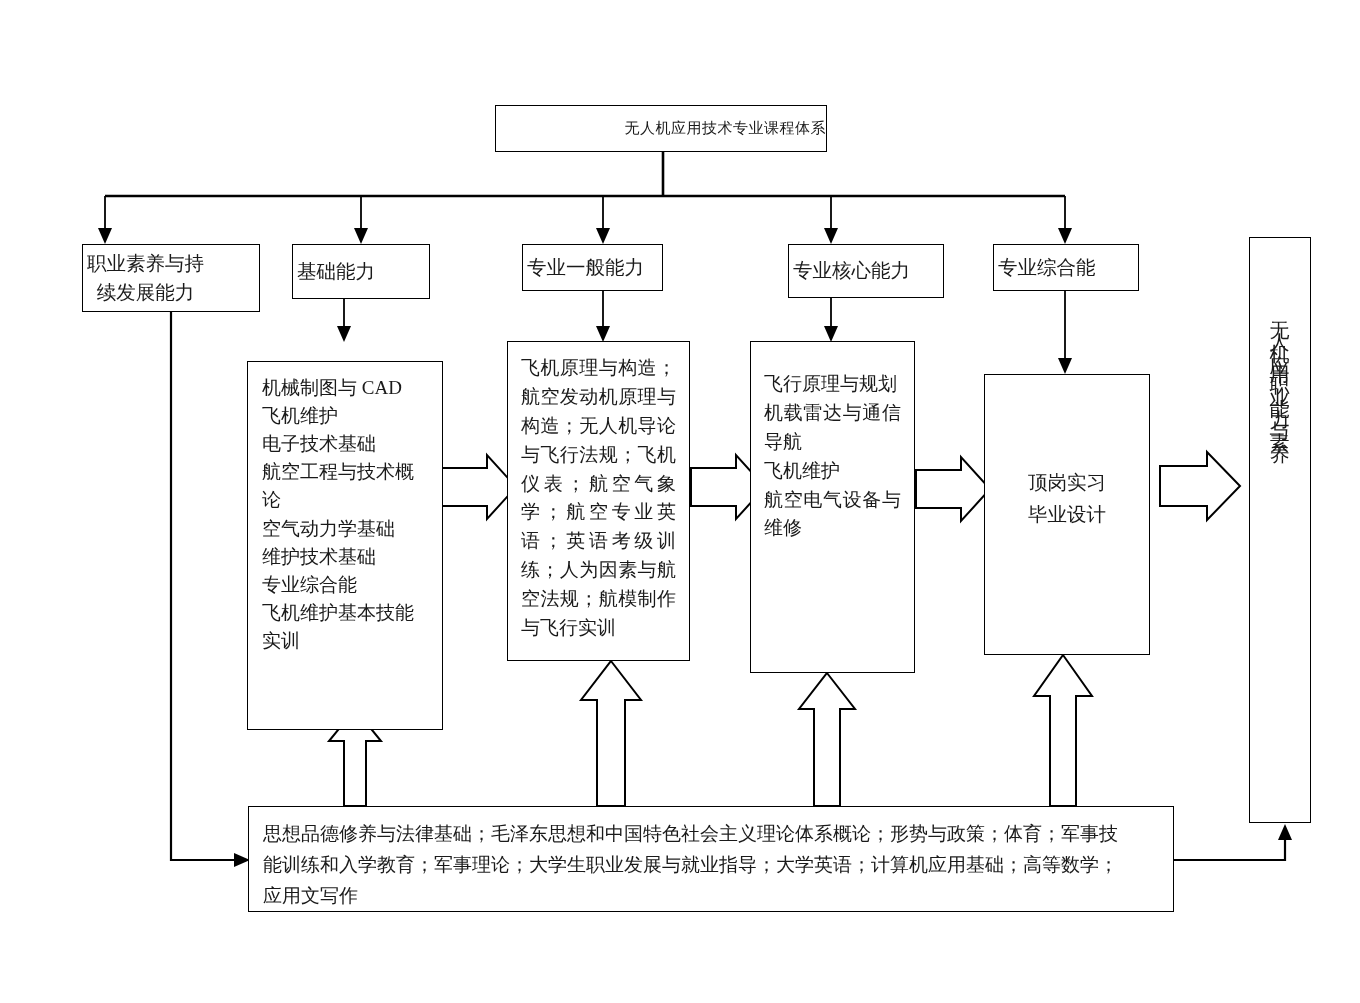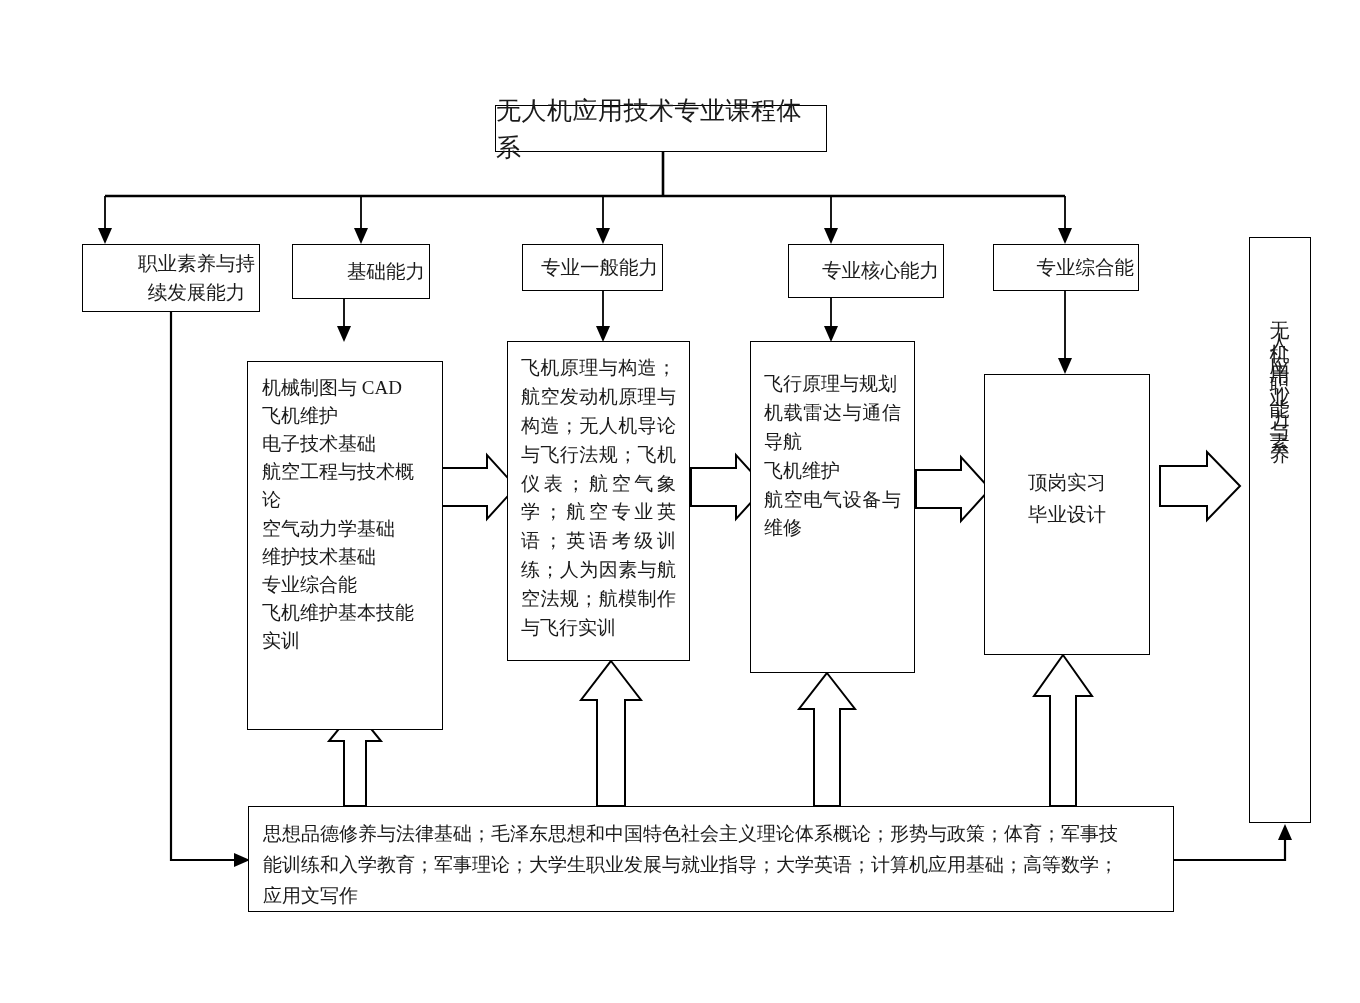--- a/index.html
+++ b/index.html
@@ -24,32 +24,33 @@
     position:absolute;
     box-sizing:border-box;
     border:1.6px solid #000;
     background:#fff;
     font-size:19px;
     line-height:1.48;
   }
   .cat-box{
     display:flex;
     align-items:center;
-    justify-content:flex-end;
+    justify-content:flex-start;
     text-align:center;
     font-size:19.5px;
     line-height:1.5;
     padding:4px 4px;
   }
   .title-box{
     display:flex;
     align-items:center;
-    justify-content:flex-start;
-    font-size:25px;
+    justify-content:flex-end;
+    font-size:15px;
     letter-spacing:.5px;
+    padding-left:27px;
   }
   .list-box{
     padding:12px 14px 8px 14px;
   }
   .list-box .ln{
     display:block;
     white-space:nowrap;
   }
   .just-box{
     padding:12px 13px 8px 13px;

